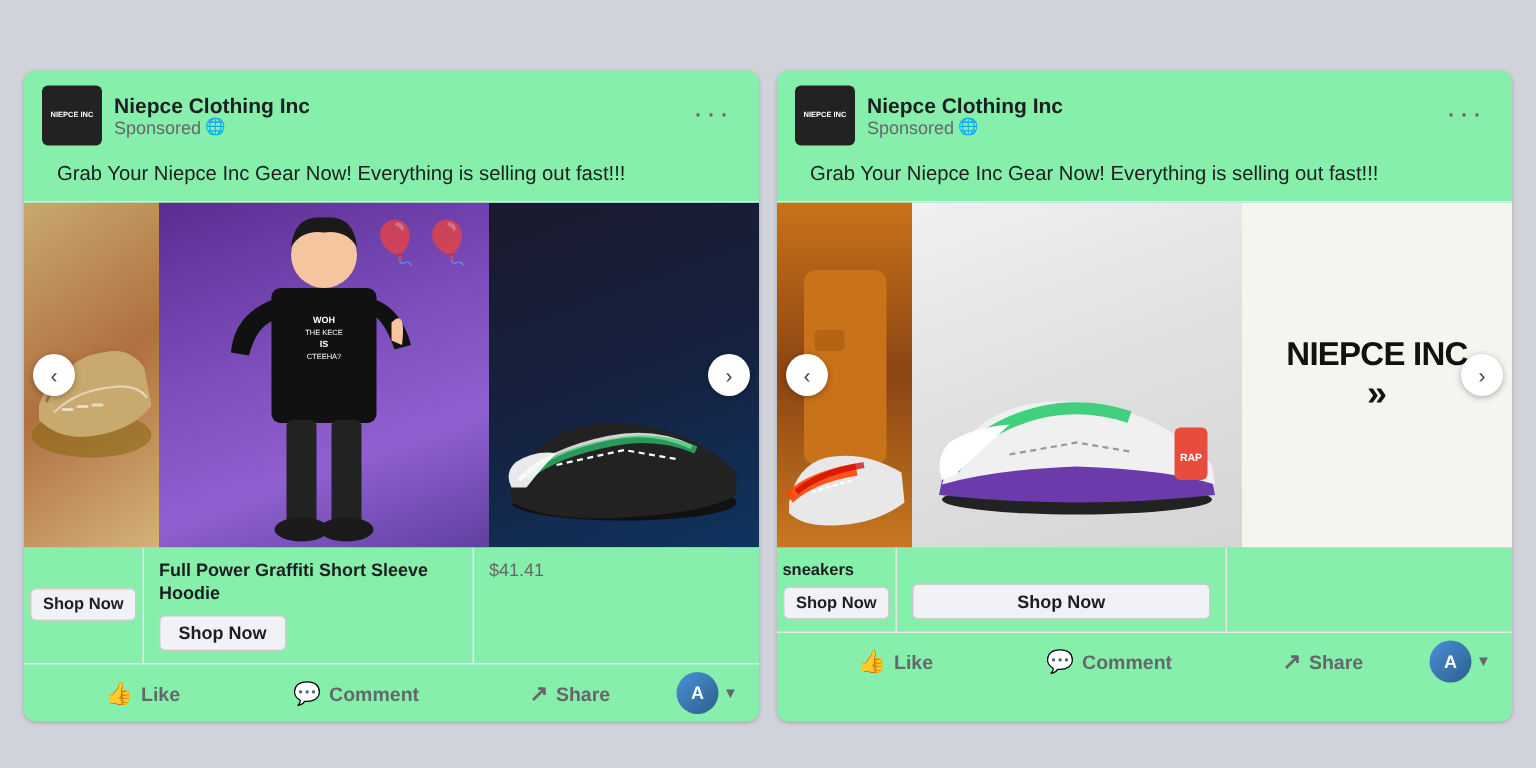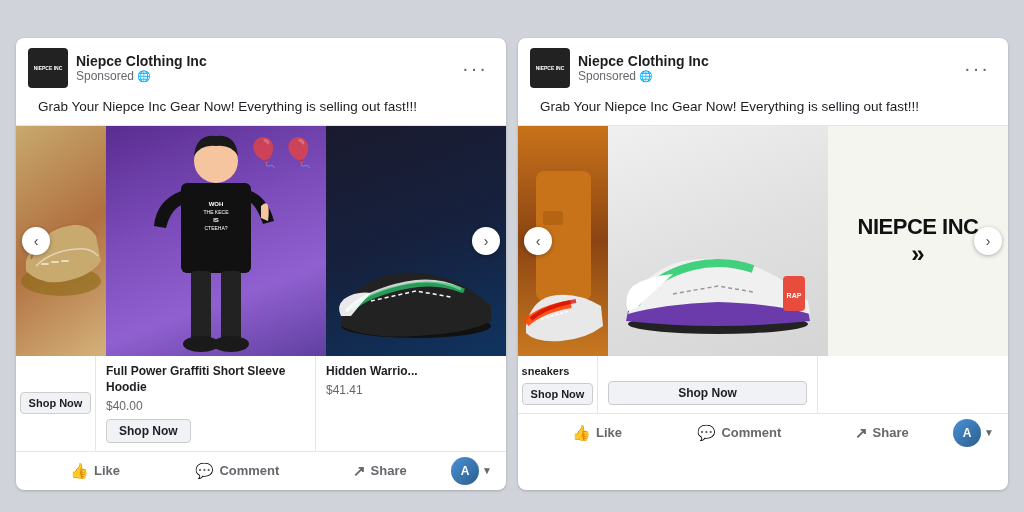--- a/index.html
+++ b/index.html
@@ -12,21 +12,21 @@
       width: 1024px;
       font-family: -apple-system, BlinkMacSystemFont, 'Segoe UI', Helvetica, Arial, sans-serif;
     }
     .page-wrapper {
       display: flex;
       gap: 12px;
       padding: 16px;
       width: 1024px;
     }
     .fb-card {
-      background: #ffffff;
+      background: #86efac;
       border-radius: 8px;
       box-shadow: 0 1px 3px rgba(0,0,0,0.2);
       width: 490px;
       overflow: hidden;
       margin-top: 16px;
     }
     .card-header {
       display: flex;
       align-items: center;
       justify-content: space-between;
@@ -342,27 +342,25 @@
 
       <div class="nav-btn right">›</div>
     </div>
 
     <div class="bottom-info-row">
       <div class="card-info-first">
         <button class="shop-btn">Shop Now</button>
       </div>
       <div class="card-info-main">
         <div class="product-title">Full Power Graffiti Short Sleeve Hoodie</div>
-        <div class="product-price">$40.00</div>
         <div style="margin-top:6px;">
           <button class="shop-btn">Shop Now</button>
         </div>
       </div>
       <div class="card-info-third">
-        <div class="product-title">Hidden Warrio...</div>
         <div class="product-price">$41.41</div>
       </div>
     </div>
 
     <div class="actions-bar">
       <div class="action-btn">
         <span class="action-icon">👍</span>
         <span>Like</span>
       </div>
       <div class="action-btn">

